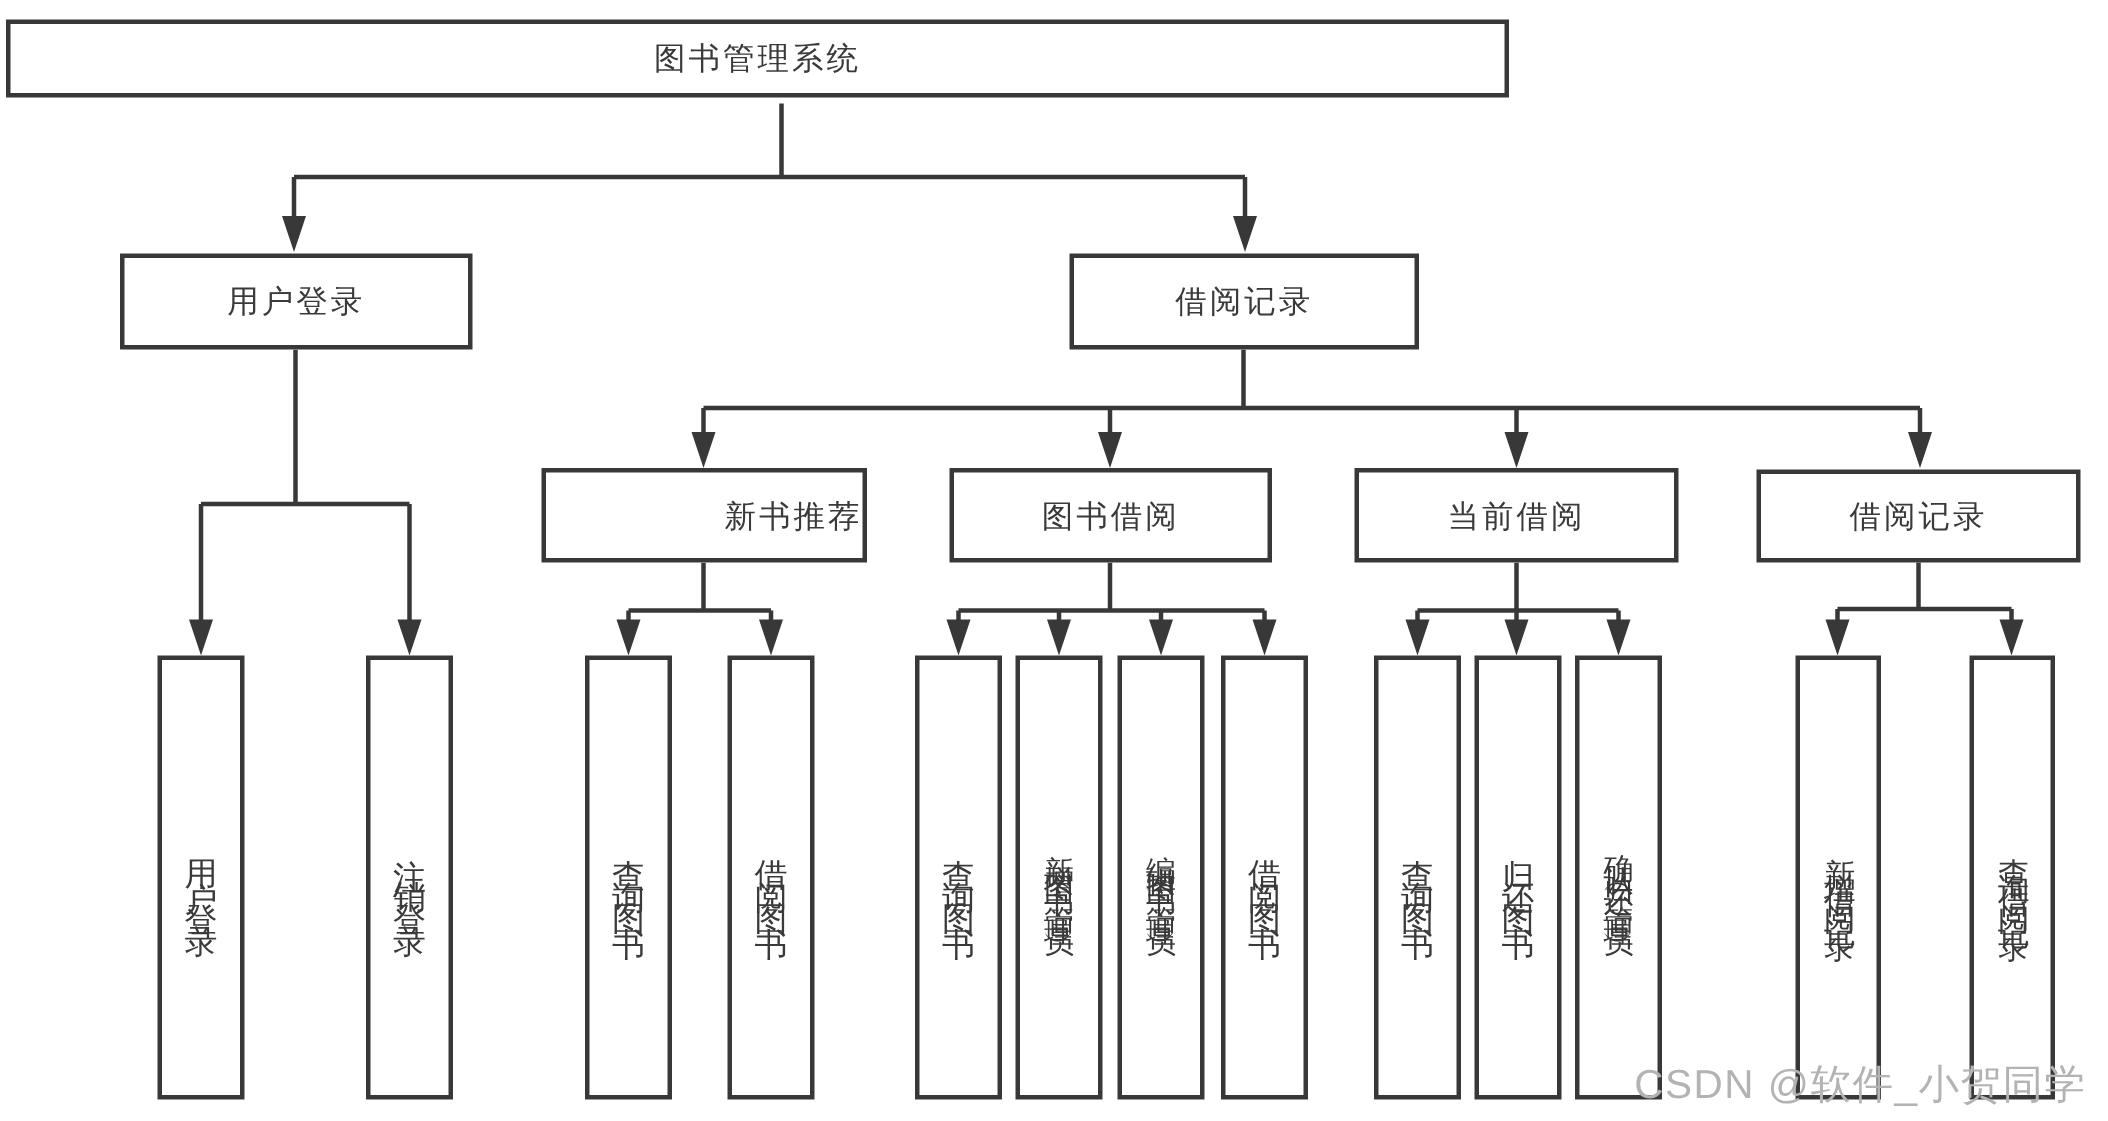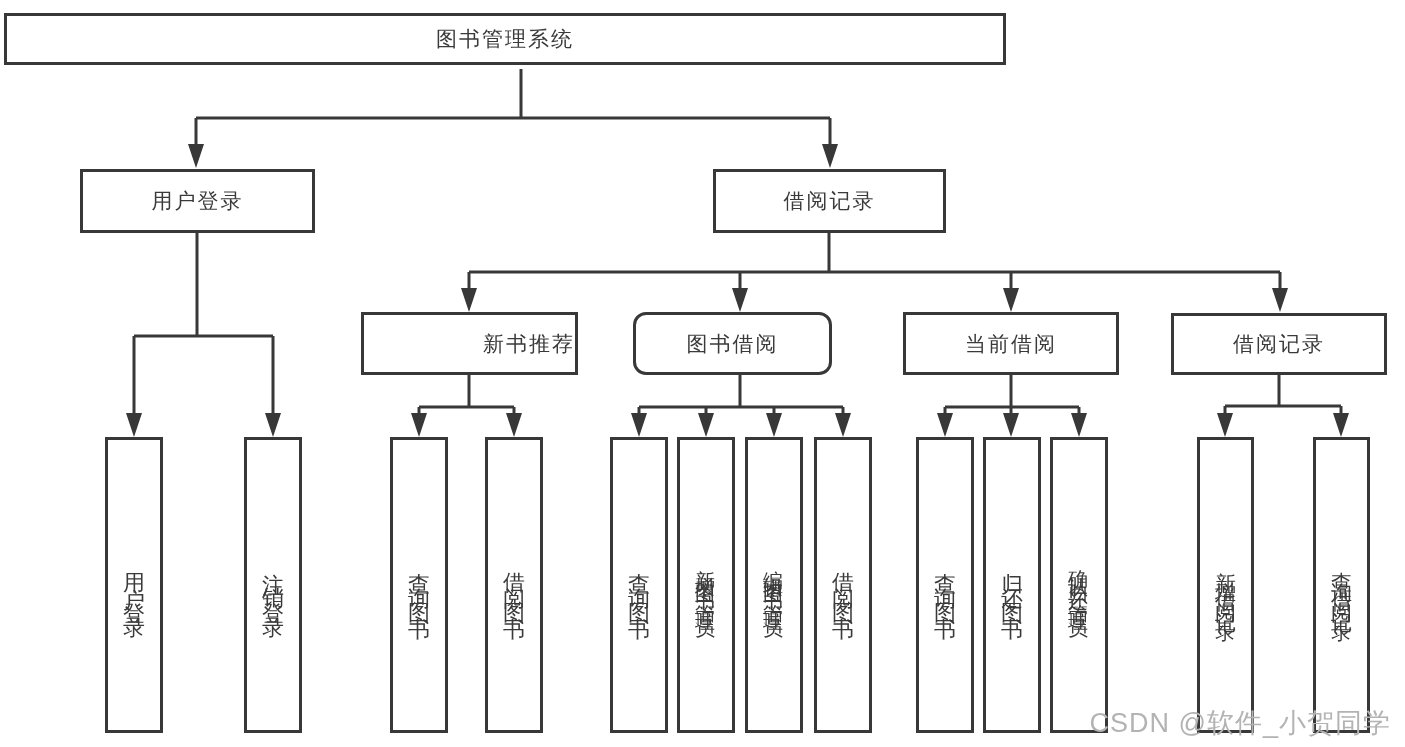--- a/index.html
+++ b/index.html
@@ -120,21 +120,21 @@
   <div class="node" style="left:80px;top:169px;width:235px;height:64px;">
     <span class="hlabel">用户登录</span>
   </div>
   <div class="node" style="left:713px;top:169px;width:233px;height:64px;">
     <span class="hlabel">借阅记录</span>
   </div>
 
   <div class="node" style="left:361px;top:312px;width:217px;height:63px;justify-content:flex-end;">
     <span class="hlabel">新书推荐</span>
   </div>
-  <div class="node" style="left:633px;top:312px;width:199px;height:63px;border-radius:13px;">
+  <div class="node" style="left:633px;top:312px;width:215px;height:63px;">
     <span class="hlabel">图书借阅</span>
   </div>
   <div class="node" style="left:903px;top:312px;width:216px;height:63px;">
     <span class="hlabel">当前借阅</span>
   </div>
   <div class="node" style="left:1171px;top:313px;width:216px;height:62px;">
     <span class="hlabel">借阅记录</span>
   </div>
 
   <div class="node leaf" style="left:105px;">

